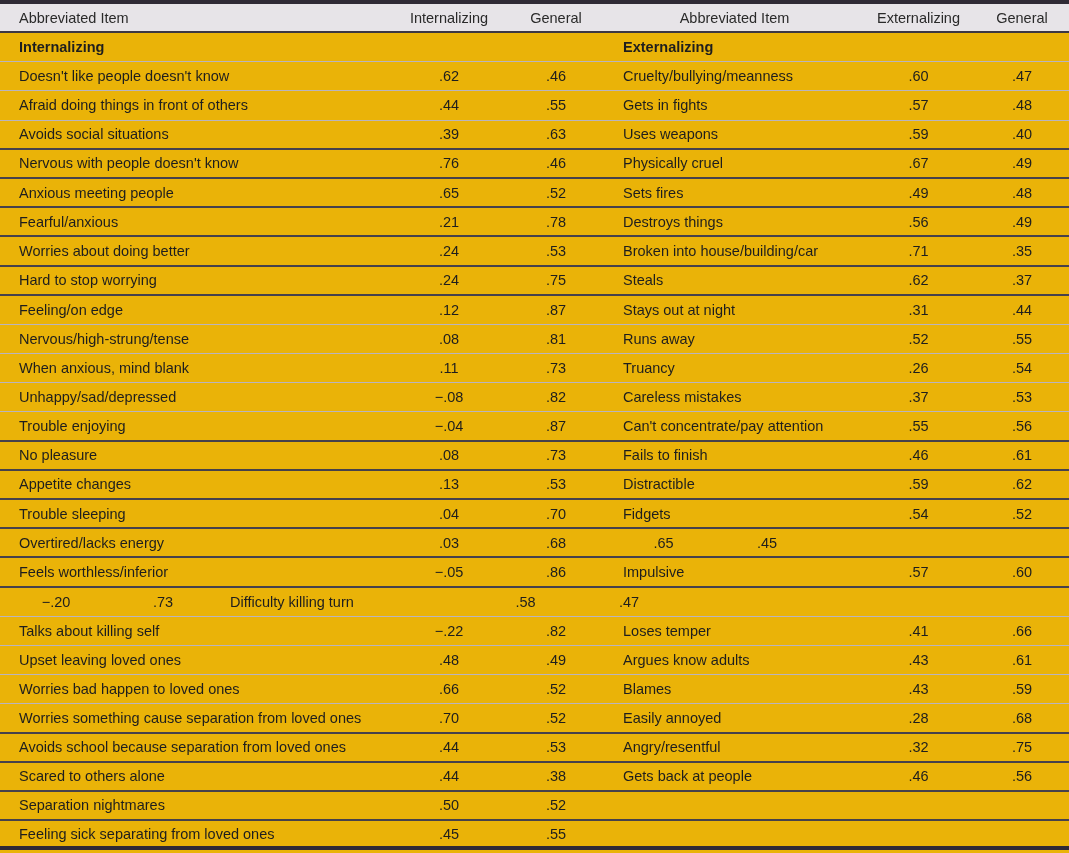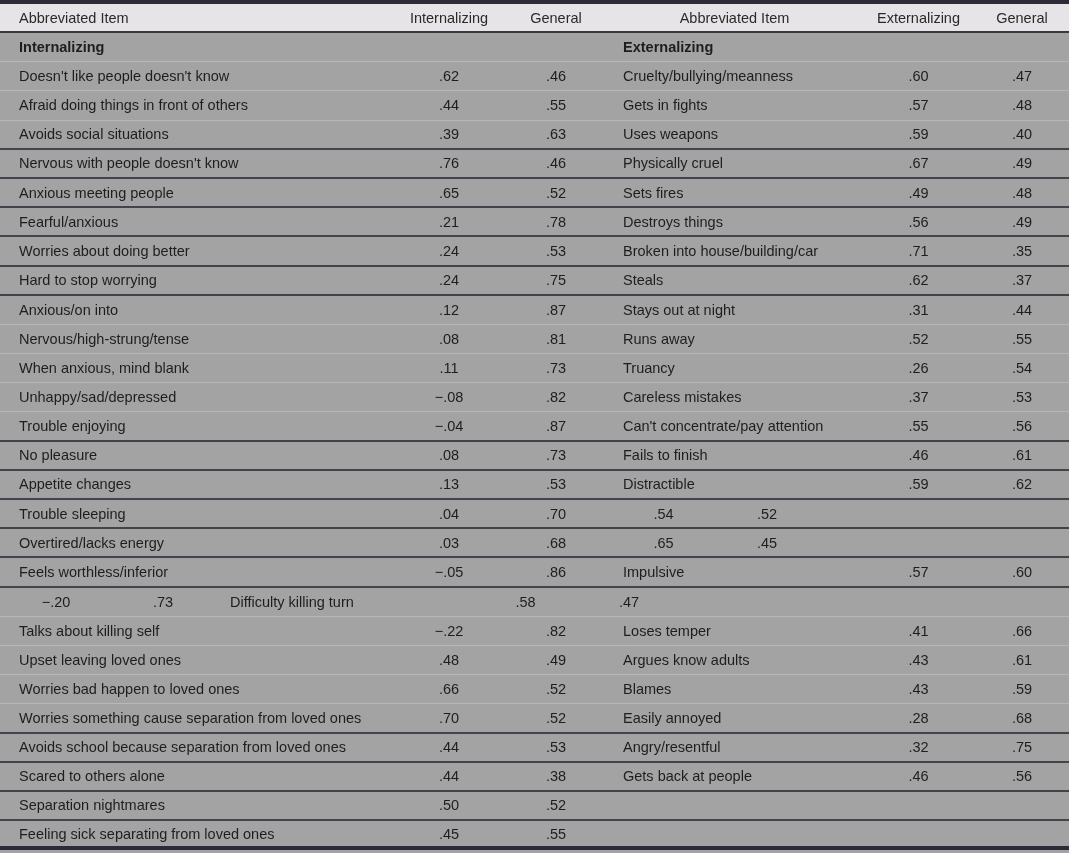--- a/index.html
+++ b/index.html
@@ -1,17 +1,17 @@
 <!DOCTYPE html>
 <html><head>
 <meta charset="utf-8">
 <style>
   html,body{margin:0;padding:0;background:#ffffff;}
   body{font-family:"Liberation Sans","DejaVu Sans",sans-serif;color:#1e1e1e;-webkit-font-smoothing:antialiased;}
-  .table{width:1069px;height:853px;background:#a3a3a3;box-sizing:border-box;overflow:hidden;}
+  .table{width:1069px;height:853px;background:#eab308;box-sizing:border-box;overflow:hidden;}
   .thead{display:flex;align-items:center;height:33px;background:#e7e4e8;
          border-top:4px solid #2f2a35;border-bottom:2px solid #3c3744;box-sizing:border-box;
          font-size:14.5px;color:#2a2a2a;}
   .row{display:flex;align-items:center;height:29.2px;box-sizing:border-box;
        border-bottom:1px solid #b9b4bf;font-size:14.5px;}
   .row.heavy{border-bottom:2px solid #46414b;}
   .row.section-row{font-weight:bold;}
   .row.last{border-bottom:4px solid #2f2a35;}
   .cell{box-sizing:border-box;white-space:nowrap;overflow:hidden;}
   .c-item-l{width:393px;padding-left:19px;text-align:left;}
@@ -101,21 +101,21 @@
       </div>
       <div class="row heavy">
         <div class="cell c-item-l">Hard to stop worrying</div>
         <div class="cell c-num1">.24</div>
         <div class="cell c-num2">.75</div>
         <div class="cell c-item-r">Steals</div>
         <div class="cell c-num3">.62</div>
         <div class="cell c-num4">.37</div>
       </div>
       <div class="row">
-        <div class="cell c-item-l">Anxious/on into</div>
+        <div class="cell c-item-l">Feeling/on edge</div>
         <div class="cell c-num1">.12</div>
         <div class="cell c-num2">.87</div>
         <div class="cell c-item-r">Stays out at night</div>
         <div class="cell c-num3">.31</div>
         <div class="cell c-num4">.44</div>
       </div>
       <div class="row">
         <div class="cell c-item-l">Nervous/high-strung/tense</div>
         <div class="cell c-num1">.08</div>
         <div class="cell c-num2">.81</div>
@@ -160,20 +160,21 @@
         <div class="cell c-num1">.13</div>
         <div class="cell c-num2">.53</div>
         <div class="cell c-item-r">Distractible</div>
         <div class="cell c-num3">.59</div>
         <div class="cell c-num4">.62</div>
       </div>
       <div class="row heavy">
         <div class="cell c-item-l">Trouble sleeping</div>
         <div class="cell c-num1">.04</div>
         <div class="cell c-num2">.70</div>
+        <div class="cell c-item-r">Fidgets</div>
         <div class="cell c-num3">.54</div>
         <div class="cell c-num4">.52</div>
       </div>
       <div class="row heavy">
         <div class="cell c-item-l">Overtired/lacks energy</div>
         <div class="cell c-num1">.03</div>
         <div class="cell c-num2">.68</div>
         <div class="cell c-num3">.65</div>
         <div class="cell c-num4">.45</div>
       </div>

